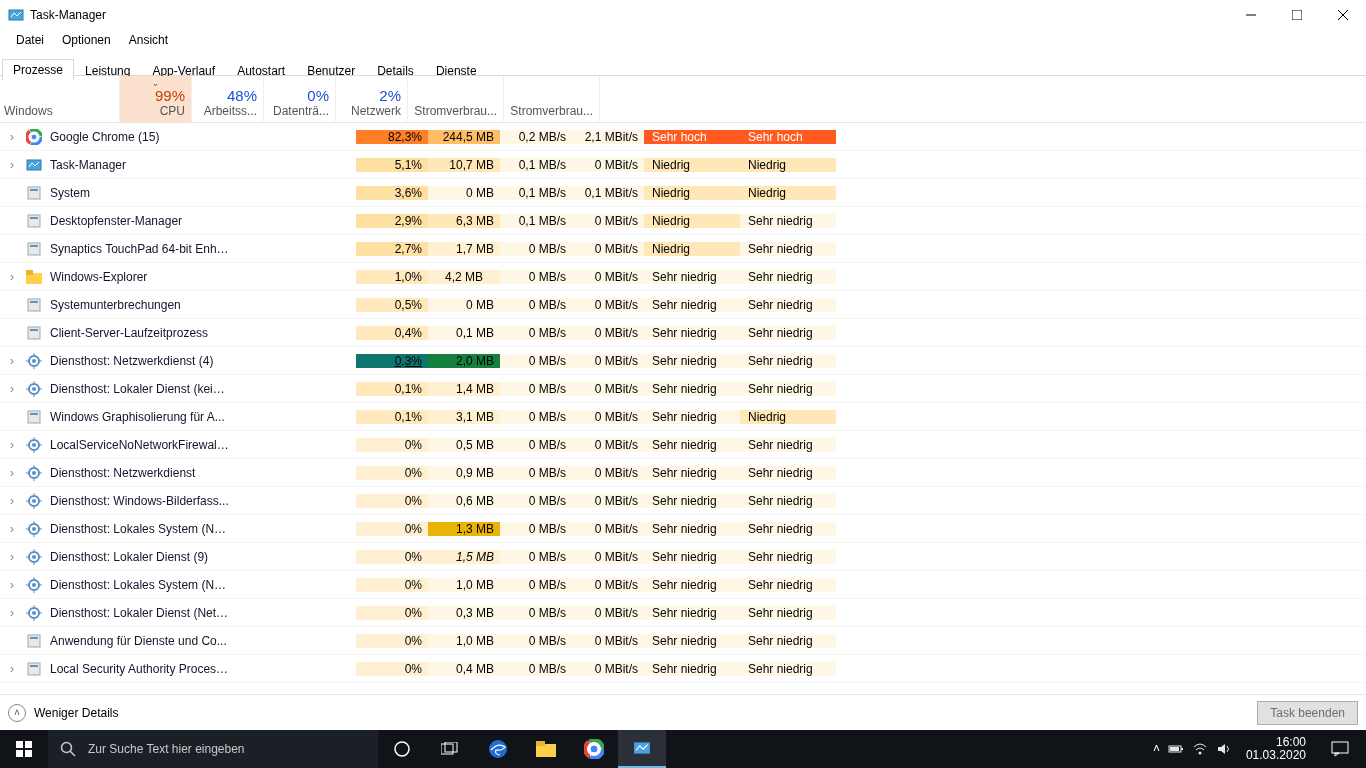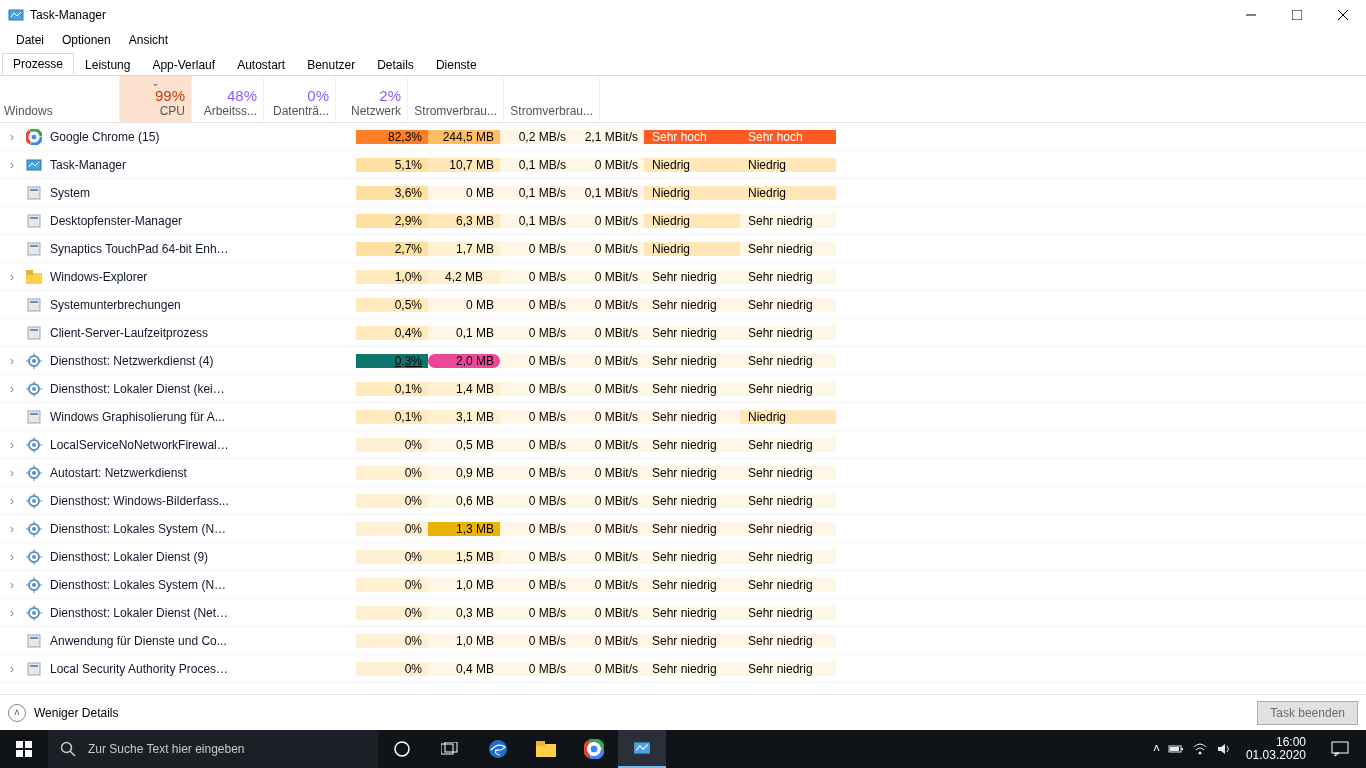--- a/index.html
+++ b/index.html
@@ -13,28 +13,28 @@
 .titlebar .title { flex: 0 0 auto; color: #000; }
 .titlebar .spacer { flex: 1; }
 .titlebar .winbtn { width: 46px; height: 30px; display: flex; align-items: center; justify-content: center; }
 
 
 .menubar { height: 20px; display: flex; align-items: center; padding-left: 8px; gap: 2px; }
 .menubar .menuitem { padding: 2px 8px; color: #000; }
 
 
 .tabs { display: flex; align-items: flex-end; border-bottom: 1px solid #d9d9d9; padding-left: 2px; height: 24px; margin-top: 2px;}
-.tabs .tab { padding: 3px 10px; border: 1px solid transparent; border-bottom: none; color: #000; position: relative; top: 0; }
+.tabs .tab { padding: 3px 10px; border: 1px solid transparent; border-bottom: none; color: #000; position: relative; top: 6px; }
 .tabs .tab.active { border-color: #d9d9d9; background: #fff; border-bottom: 1px solid #fff; }
 
 
 .table { flex: 1; overflow: hidden; position: relative; }
 .thead { display: flex; border-bottom: 1px solid #e5e5e5; height: 47px; align-items: stretch; }
 .th { border-right: 1px solid #f0f0f0; display: flex; flex-direction: column; justify-content: flex-end; padding: 4px 6px 4px 4px; color: #555; }
-.th .pct { text-align: right; font-size: 15px; color: #8b5cf6; }
+.th .pct { text-align: right; font-size: 15px; color: #1d4ed8; }
 .th .lbl { text-align: right; color: #555; white-space: nowrap; overflow: hidden; text-overflow: ellipsis; }
 .th.name .lbl, .th.status .lbl { text-align: left; font-size: 12px; }
 .th.name, .th.status { justify-content: flex-end; }
 .th.sorted { background: #fde1cf; }
 .th.sorted .pct { color: #c2410c; font-weight: 400; }
 .th .sort-ind { position: absolute; top: 2px; left: 50%; transform: translateX(-50%); font-size: 9px; color: #555;}
 .th { position: relative; }
 
 .col-exp   { width: 24px; flex: 0 0 24px; }
 .col-icon  { width: 20px; flex: 0 0 20px; }
@@ -303,21 +303,21 @@
               <circle cx="8" cy="8" r="2" fill="#5a8fc7"></circle>
               <line x1="8" y1="0" x2="8" y2="3" stroke="#5a8fc7"></line>
               <line x1="8" y1="13" x2="8" y2="16" stroke="#5a8fc7"></line>
               <line x1="0" y1="8" x2="3" y2="8" stroke="#5a8fc7"></line>
               <line x1="13" y1="8" x2="16" y2="8" stroke="#5a8fc7"></line>
             </svg>
           </div>
           <div class="td col-name">Diensthost: Netzwerkdienst (4)</div>
           <div class="td col-status"></div>
           <div class="td col-cpu" style="background:#0f766e;text-decoration:underline;">0,3%</div>
-          <div class="td col-mem" style="background:#ec4899;border-radius:7px;">2,0 MB</div>
+          <div class="td col-mem" style="background:#15803d;">2,0 MB</div>
           <div class="td col-disk" style="background:#fff7e6;">0 MB/s</div>
           <div class="td col-net" style="background:#fff7e6;">0 MBit/s</div>
           <div class="td col-p1" style="background:#fff7e6;">Sehr niedrig</div>
           <div class="td col-p2" style="background:#fff7e6;">Sehr niedrig</div>
         </div>
         <div class="tr">
           <div class="td col-exp">›</div>
           <div class="td col-icon">
             <svg width="16" height="16">
               <circle cx="8" cy="8" r="5" fill="none" stroke="#5a8fc7" stroke-width="2"></circle>
@@ -380,21 +380,21 @@
           <div class="td col-icon">
             <svg width="16" height="16">
               <circle cx="8" cy="8" r="5" fill="none" stroke="#5a8fc7" stroke-width="2"></circle>
               <circle cx="8" cy="8" r="2" fill="#5a8fc7"></circle>
               <line x1="8" y1="0" x2="8" y2="3" stroke="#5a8fc7"></line>
               <line x1="8" y1="13" x2="8" y2="16" stroke="#5a8fc7"></line>
               <line x1="0" y1="8" x2="3" y2="8" stroke="#5a8fc7"></line>
               <line x1="13" y1="8" x2="16" y2="8" stroke="#5a8fc7"></line>
             </svg>
           </div>
-          <div class="td col-name">Autostart: Netzwerkdienst</div>
+          <div class="td col-name">Diensthost: Netzwerkdienst</div>
           <div class="td col-status"></div>
           <div class="td col-cpu" style="background:#fff0d4;">0%</div>
           <div class="td col-mem" style="background:#fff7e6;">0,9 MB</div>
           <div class="td col-disk" style="background:#fff7e6;">0 MB/s</div>
           <div class="td col-net" style="background:#fff7e6;">0 MBit/s</div>
           <div class="td col-p1" style="background:#fff7e6;">Sehr niedrig</div>
           <div class="td col-p2" style="background:#fff7e6;">Sehr niedrig</div>
         </div>
         <div class="tr">
           <div class="td col-exp">›</div>
@@ -446,21 +446,21 @@
               <circle cx="8" cy="8" r="2" fill="#5a8fc7"></circle>
               <line x1="8" y1="0" x2="8" y2="3" stroke="#5a8fc7"></line>
               <line x1="8" y1="13" x2="8" y2="16" stroke="#5a8fc7"></line>
               <line x1="0" y1="8" x2="3" y2="8" stroke="#5a8fc7"></line>
               <line x1="13" y1="8" x2="16" y2="8" stroke="#5a8fc7"></line>
             </svg>
           </div>
           <div class="td col-name">Diensthost: Lokaler Dienst (9)</div>
           <div class="td col-status"></div>
           <div class="td col-cpu" style="background:#fff0d4;">0%</div>
-          <div class="td col-mem" style="background:#fff0cf;">1,5 MB</div>
+          <div class="td col-mem" style="background:#fff0cf;font-style:italic;">1,5 MB</div>
           <div class="td col-disk" style="background:#fff7e6;">0 MB/s</div>
           <div class="td col-net" style="background:#fff7e6;">0 MBit/s</div>
           <div class="td col-p1" style="background:#fff7e6;">Sehr niedrig</div>
           <div class="td col-p2" style="background:#fff7e6;">Sehr niedrig</div>
         </div>
         <div class="tr">
           <div class="td col-exp">›</div>
           <div class="td col-icon">
             <svg width="16" height="16">
               <circle cx="8" cy="8" r="5" fill="none" stroke="#5a8fc7" stroke-width="2"></circle>

